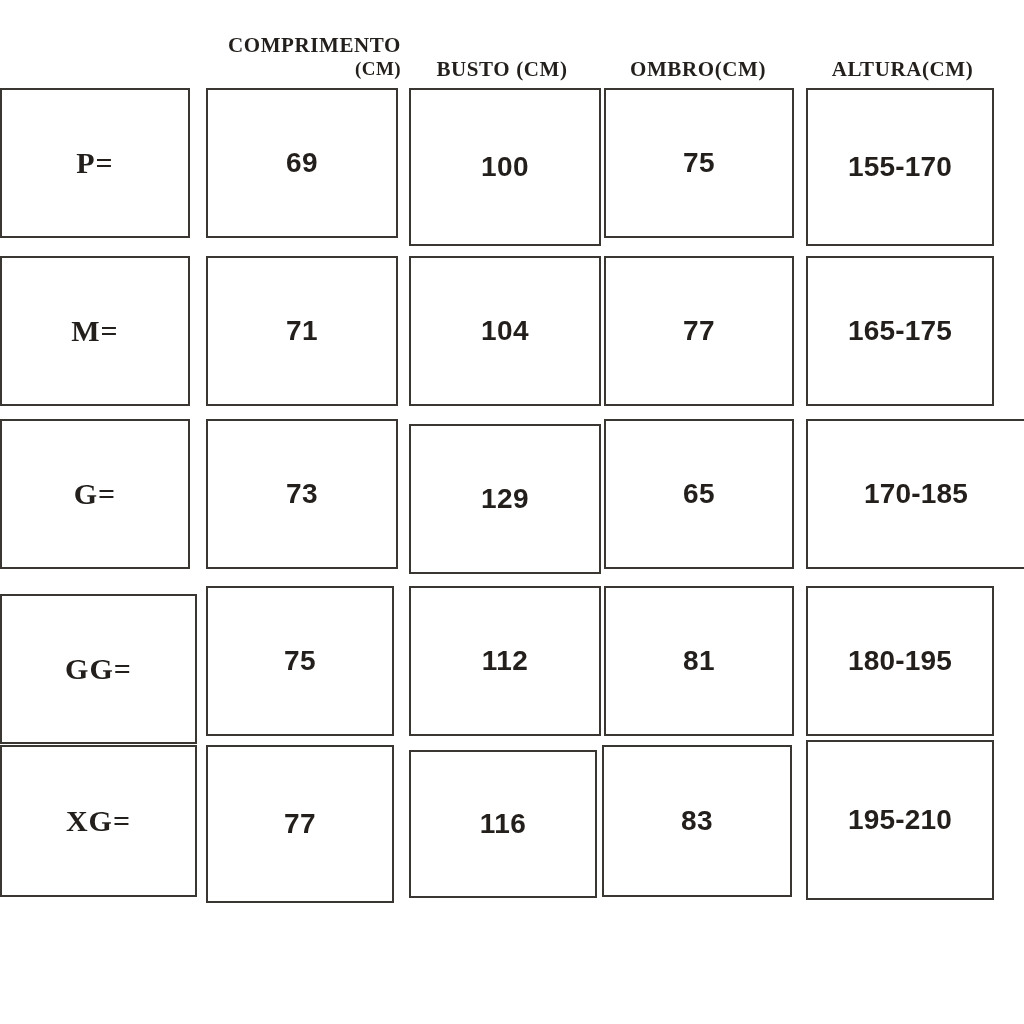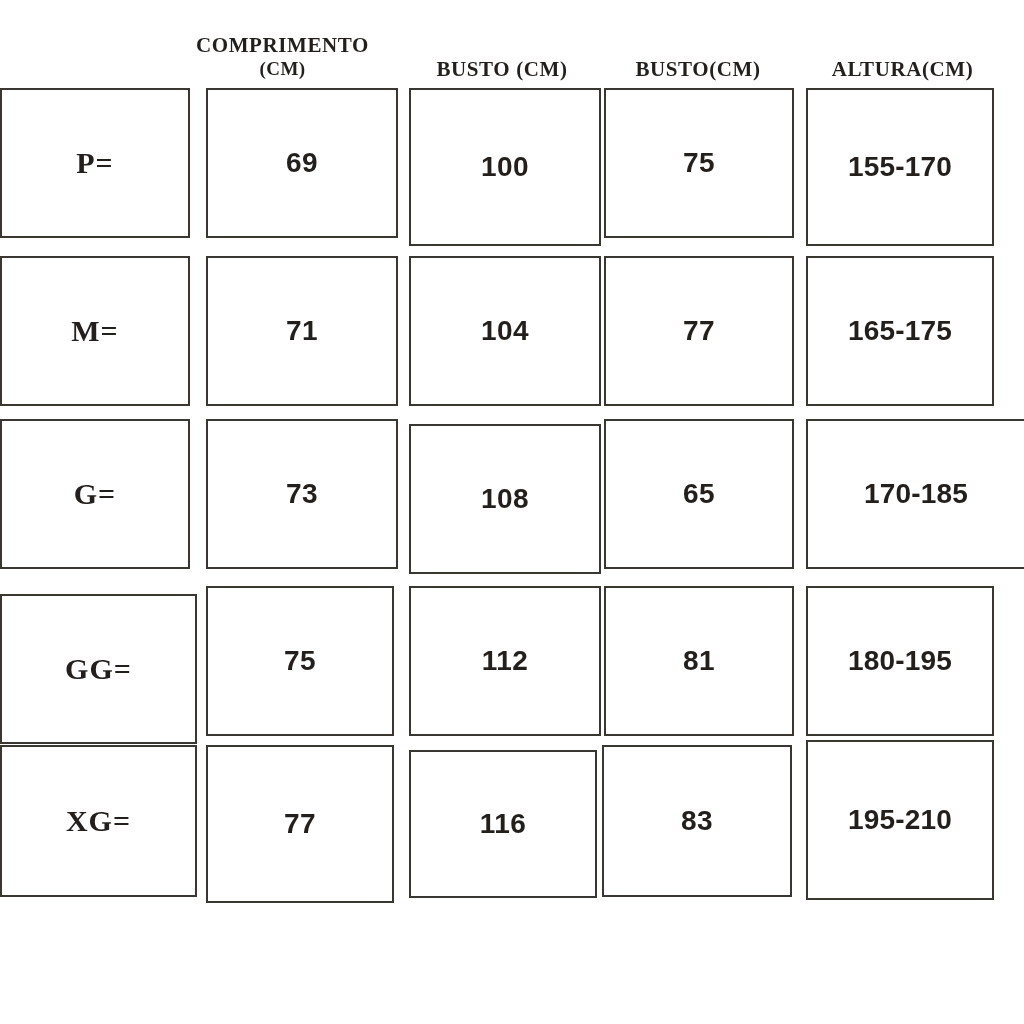--- a/index.html
+++ b/index.html
@@ -40,21 +40,21 @@
     color: #231f1c;
     line-height: 1.12;
   }
   .hcell .sub {
     display: block;
     font-size: 19px;
     letter-spacing: 0.4px;
   }
 
   .h0 { left: 6px;   width: 190px; top: 26px; }
-  .h1 { left: 180px; width: 205px; top: 6px;  }
+  .h1 { left: 196px; width: 205px; top: 6px; text-align: right;  }
   .h2 { left: 404px; width: 196px; top: 30px; }
   .h3 { left: 600px; width: 196px; top: 30px; }
   .h4 { left: 800px; width: 205px; top: 30px; }
 
   
   .cell {
     position: absolute;
     border: 2px solid #3a3632;
     box-sizing: border-box;
     background: #ffffff;
@@ -90,21 +90,21 @@
 
   <div class="header-row">
     <div class="hcell h1">
       <span>COMPRIMENTO</span>
       <span class="sub">(CM)</span>
     </div>
     <div class="hcell h2">
       <span>BUSTO (CM)</span>
     </div>
     <div class="hcell h3">
-      <span>BUSTO(CM)</span>
+      <span>OMBRO(CM)</span>
     </div>
     <div class="hcell h4">
       <span>ALTURA(CM)</span>
     </div>
   </div>
 
   <div class="cell size-label" style="left:0px; top:88px; width:190px; height:150px;">
     <span>P=</span>
   </div>
   <div class="cell val" style="left:206px; top:88px; width:192px; height:150px;">
@@ -136,21 +136,21 @@
     <span>165-175</span>
   </div>
 
   <div class="cell size-label" style="left:0px; top:419px; width:190px; height:150px;">
     <span>G=</span>
   </div>
   <div class="cell val" style="left:206px; top:419px; width:192px; height:150px;">
     <span>73</span>
   </div>
   <div class="cell val" style="left:409px; top:424px; width:192px; height:150px;">
-    <span>108</span>
+    <span>129</span>
   </div>
   <div class="cell val" style="left:604px; top:419px; width:190px; height:150px;">
     <span>65</span>
   </div>
   <div class="cell val wide" style="left:806px; top:419px; width:220px; height:150px;">
     <span>170-185</span>
   </div>
 
   <div class="cell size-label" style="left:0px; top:586px; width:197px; height:150px;margin-top:8px;">
     <span>GG=</span>

